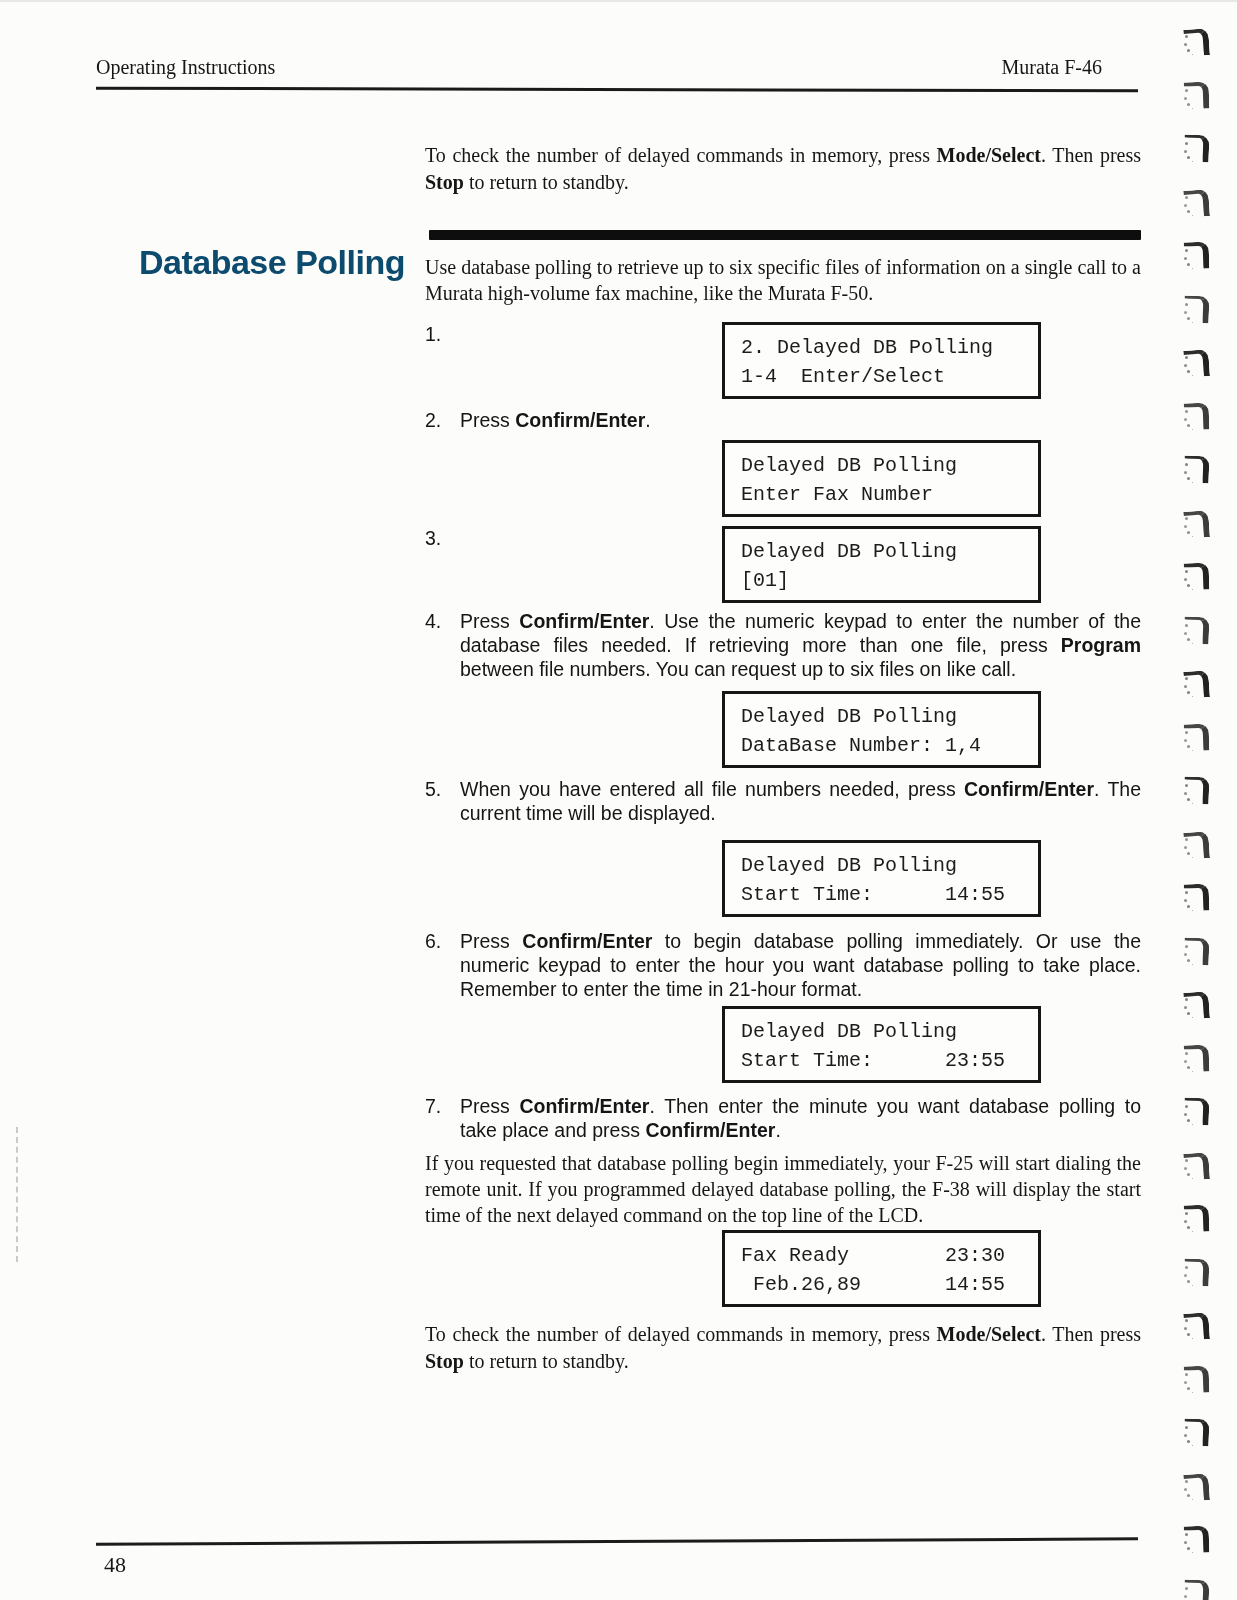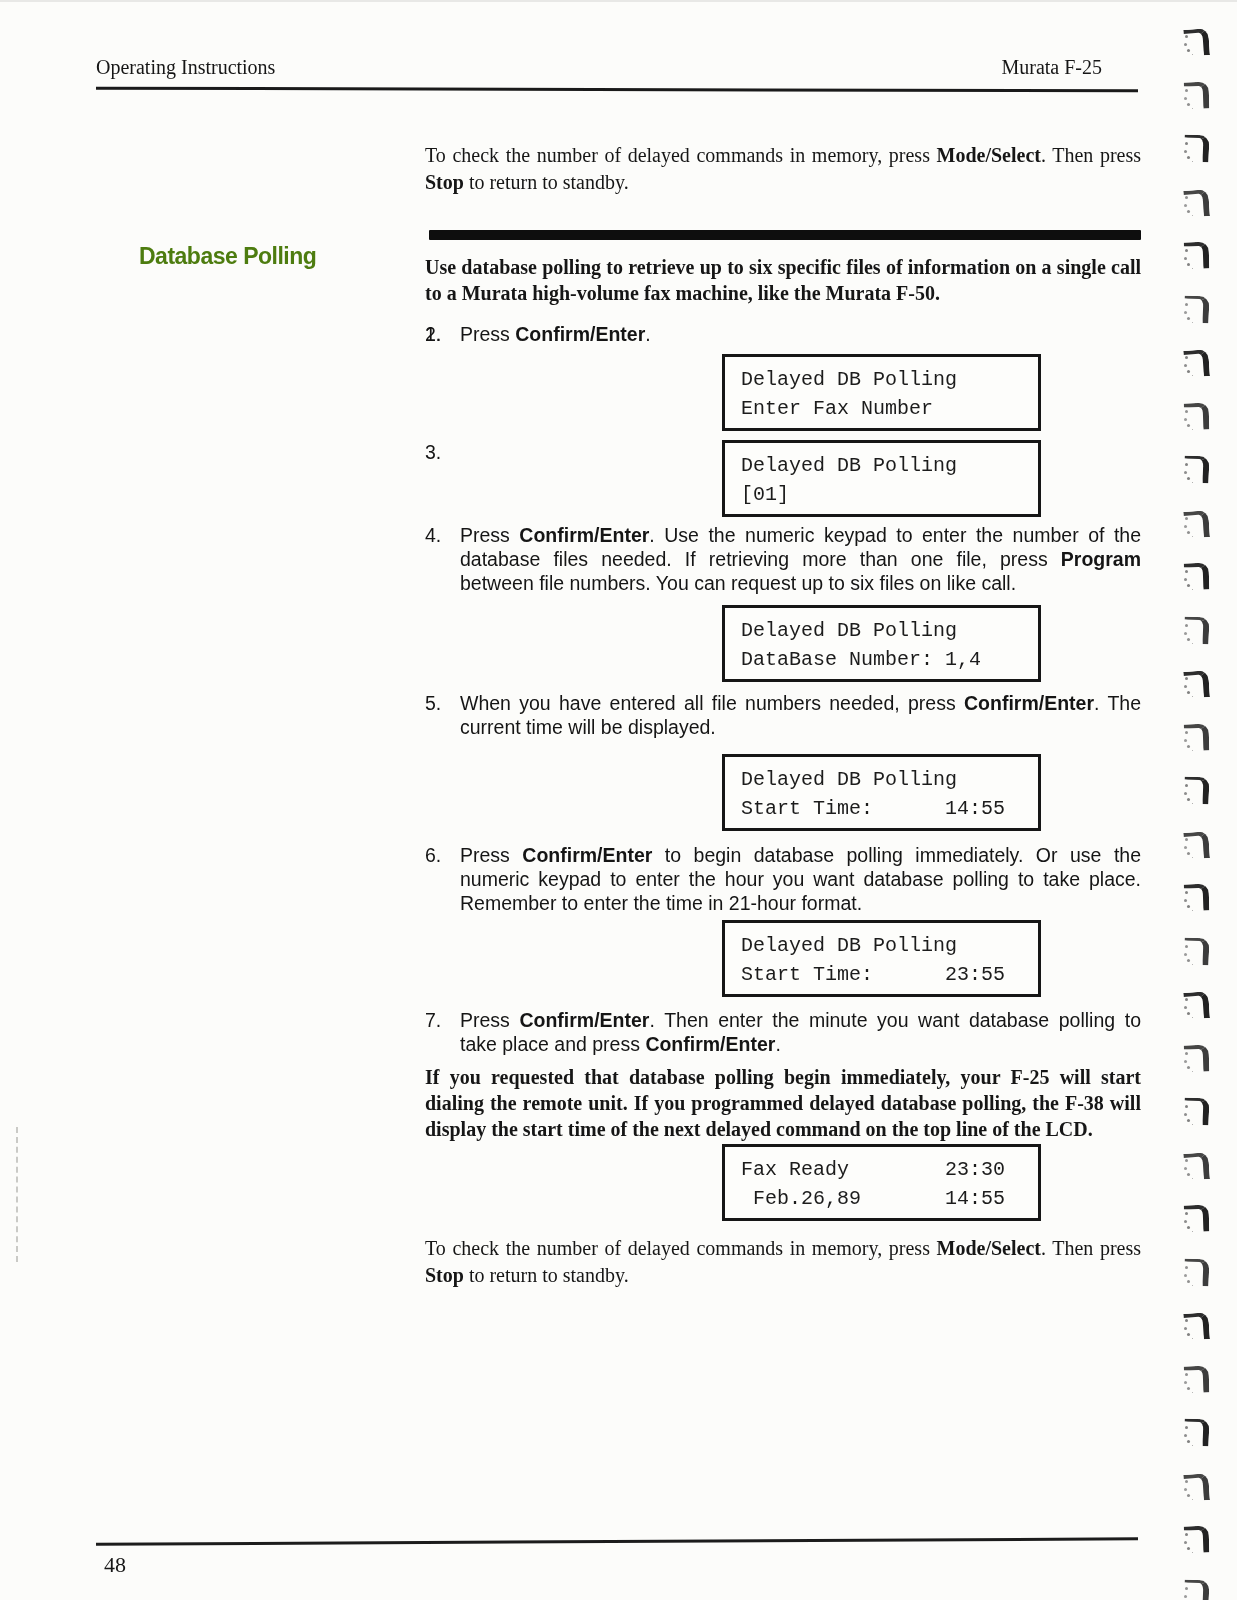--- a/index.html
+++ b/index.html
@@ -33,29 +33,29 @@
   .intro-para b, .outro-para b, .serif-para b { font-weight:bold; }
 
   
   .section-bar {
     position:absolute; left:429px; top:228px; width:712px; height:10px;
     background:#0e0e0e; border-radius:1px;
   }
   .section-heading {
     position:absolute; left:139px; top:241px; margin:0;
     font-family:"Liberation Sans", sans-serif;
-    font-weight:bold; font-size:23px; letter-spacing:-0.5px;
-    color:#4d7c0f;
+    font-weight:bold; font-size:34px; letter-spacing:-0.5px;
+    color:#0c4a6e;
   }
 
   .main-col {
     position:absolute; left:425px; top:250px; width:716px;
   }
   .serif-para {
-    margin:0; font-size:20px; line-height:26px; text-align:justify;font-weight:bold;
+    margin:0; font-size:20px; line-height:26px; text-align:justify;
   }
   .lead-para { margin-top:2px; }
   .closing-para { margin-top:8px; }
   .outro-para { margin:0; margin-top:14px; font-size:20px; line-height:27px; text-align:justify; }
 
   
   .step {
     position:relative; margin:0; padding-left:35px;
     font-family:"Liberation Sans", sans-serif;
     font-size:19.5px; line-height:24px; text-align:justify;
@@ -128,34 +128,38 @@
     border-left:2px dashed #a9a9a5; opacity:.6;
   }
 </style>
 </head>
 <body>
 
 <div class="page">
 
   <div class="header-row">
     <span>Operating Instructions</span>
-    <span class="header-right">Murata F-25</span>
+    <span class="header-right">Murata F-46</span>
   </div>
   <div class="header-rule"></div>
 
   <p class="intro-para"><span>To check the number of delayed commands in memory, press </span><b>Mode/Select</b><span>. Then press </span><b>Stop</b><span> to return to standby.</span></p>
 
   <div class="section-bar"></div>
   <h1 class="section-heading">Database Polling</h1>
 
   <div class="main-col">
     <p class="serif-para lead-para">Use database polling to retrieve up to six specific files of information on a single call to a Murata high-volume fax machine, like the Murata F-50.</p>
 
     <div>
         <div class="step step-1"><span class="step-num">1.</span></div>
+        <div class="lcd-box lcd-1">
+          <pre>2. Delayed DB Polling
+1-4  Enter/Select</pre>
+        </div>
         <div class="step step-2"><span class="step-num">2.</span><span><span>Press </span><b>Confirm/Enter</b><span>.</span></span></div>
         <div class="lcd-box lcd-2">
           <pre>Delayed DB Polling
 Enter Fax Number</pre>
         </div>
         <div class="step step-3"><span class="step-num">3.</span></div>
         <div class="lcd-box lcd-3">
           <pre>Delayed DB Polling
 [01]</pre>
         </div>

